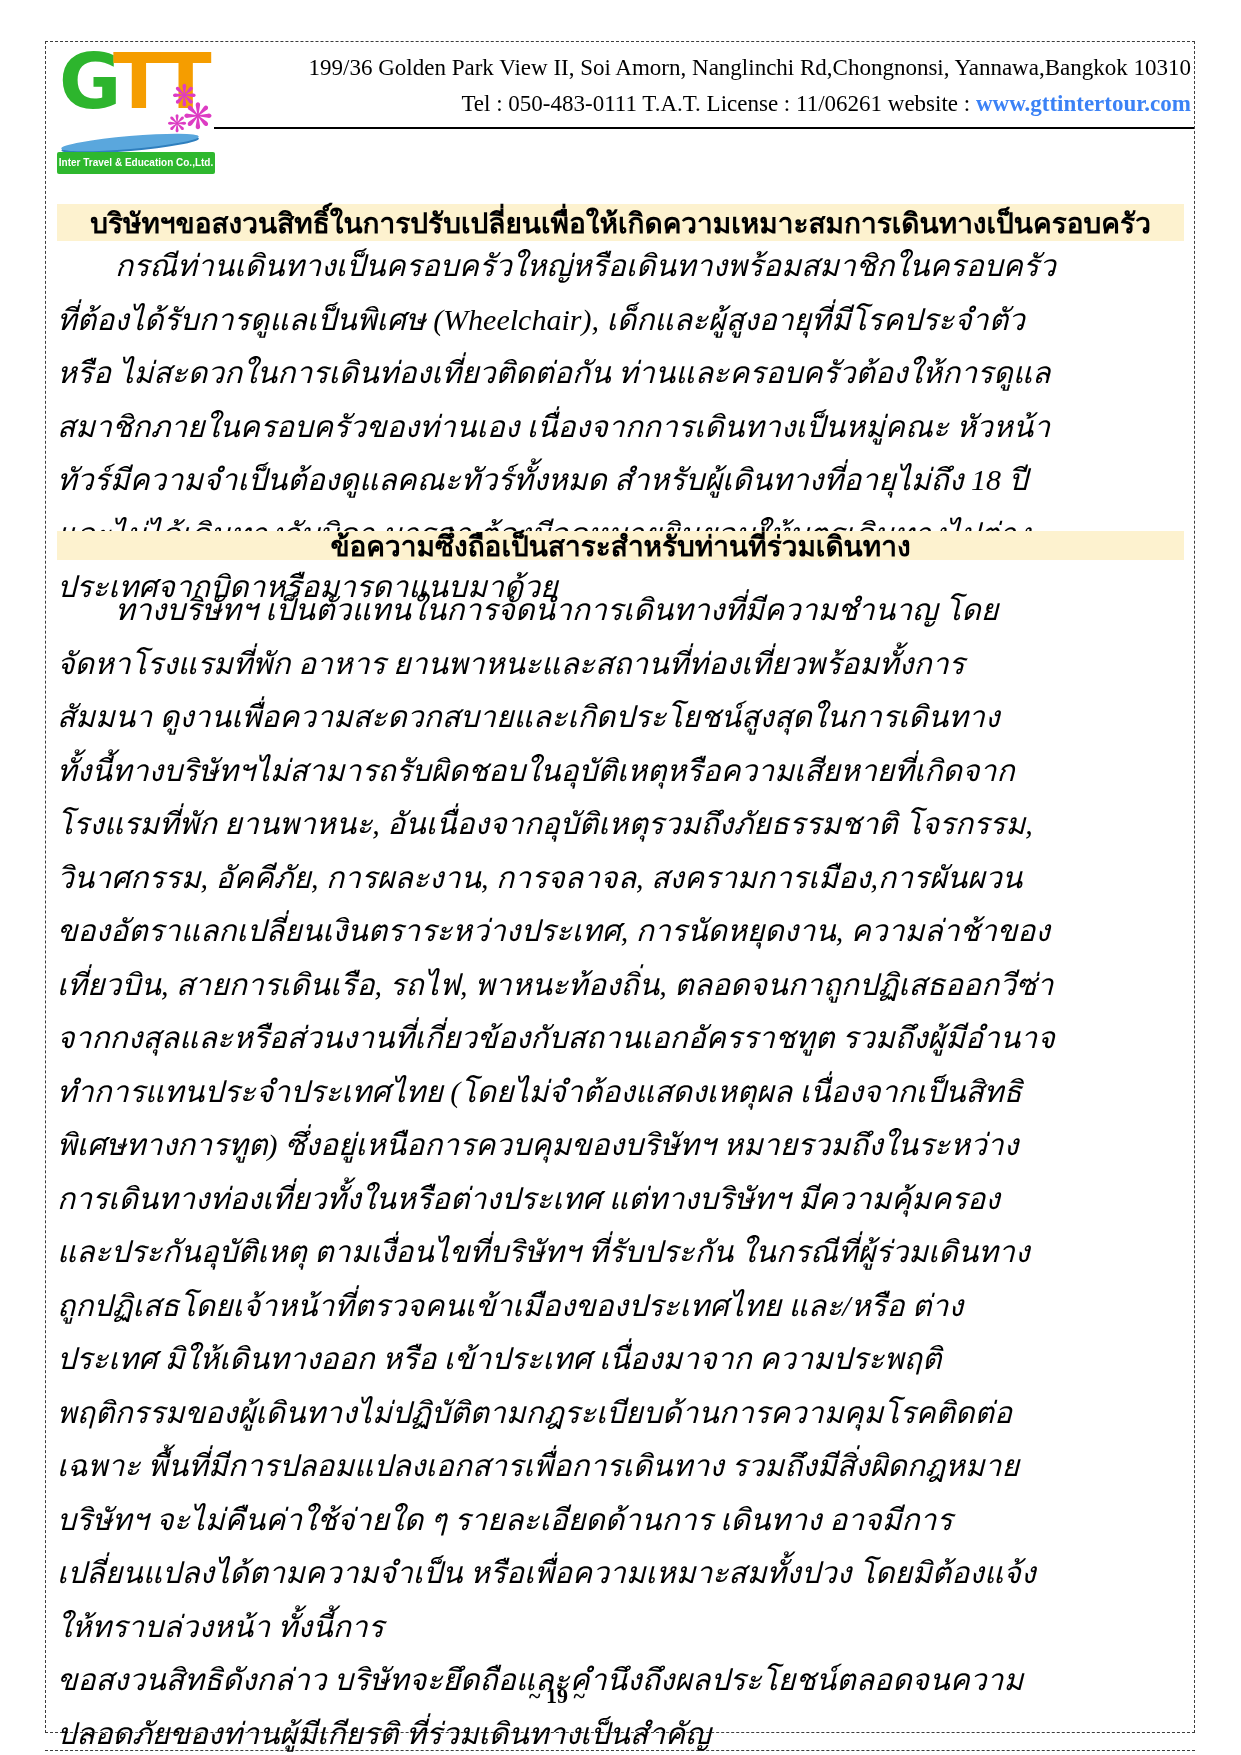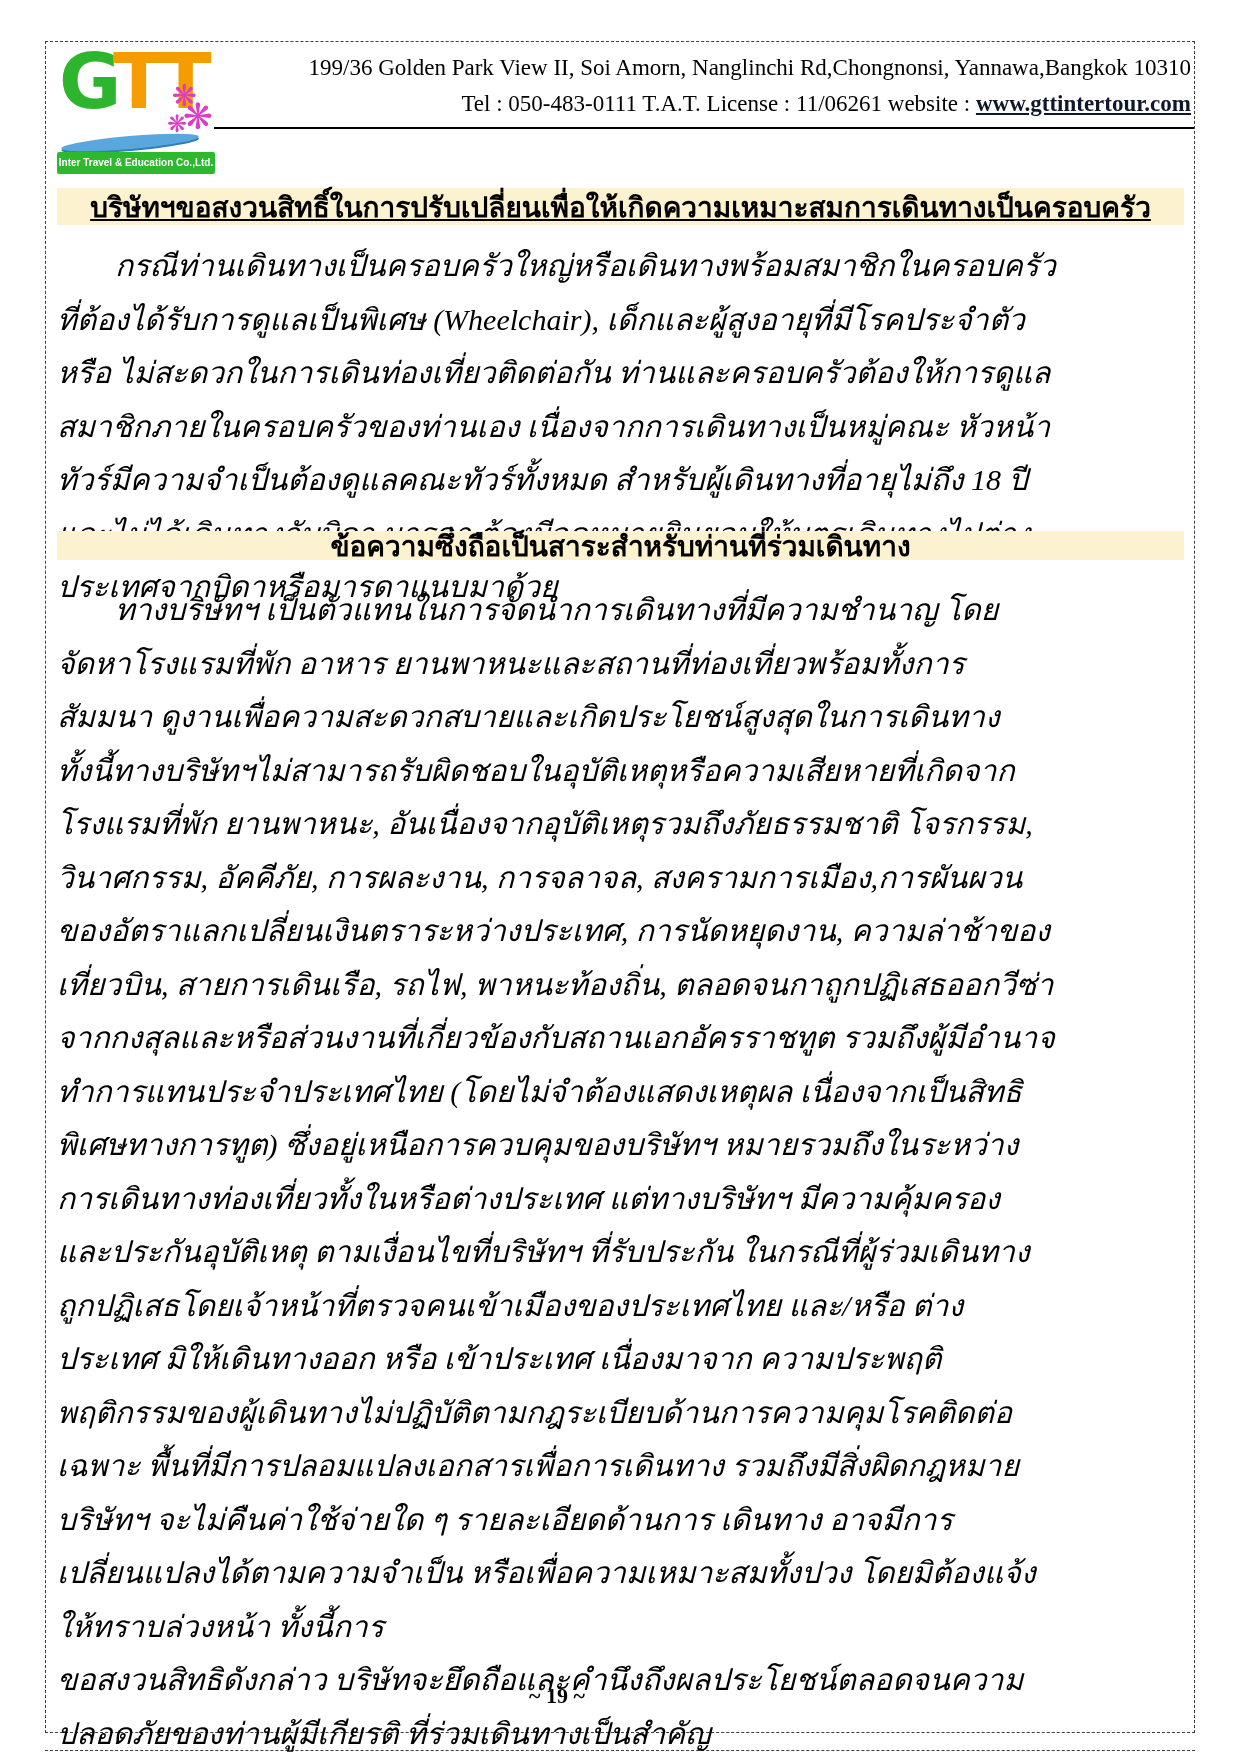--- a/index.html
+++ b/index.html
@@ -17,21 +17,21 @@
   }
 
   
   .header-text {
     position:absolute; left:214px; top:52px; width:980px; height:77px;
     text-align:right; box-sizing:border-box; padding-right:3px;
     border-bottom:2.5px solid #000;
   }
   .address-line { font-size:23px; line-height:31px; white-space:nowrap; }
   .tel-line { font-size:23px; line-height:31px; margin-top:5px; white-space:nowrap; }
-  .weblink { color:#0f172a; font-weight:bold; text-decoration:underline; cursor:pointer; }
+  .weblink { color:#3b82f6; font-weight:bold; cursor:pointer; }
 
   
   .logo { position:absolute; left:57px; top:48px; width:158px; height:118px; }
   .logo-letters {
     position:absolute; left:2px; top:-4px; line-height:1; font-weight:bold;
     font-size:76px; font-family:"DejaVu Sans","Liberation Sans",sans-serif; letter-spacing:-7px;
   }
   .logo-g  { color:#2db52d; }
   .logo-tt { color:#f59d00; }
   .flower { position:absolute; color:#dd3cc3; font-family:"DejaVu Sans",sans-serif; }
@@ -49,21 +49,21 @@
     font-family:"Liberation Sans","DejaVu Sans",sans-serif; font-weight:bold; font-size:10px;
     white-space:nowrap; border-radius:2px;
   }
 
   
   .sec-bar {
     position:absolute; left:57px; width:1127px; background:#fdf2cf;
     display:flex; align-items:center; justify-content:center;
     font-weight:bold; font-size:28px; text-align:center;
   }
-  .sec-bar.s1 { top:188px; height:37px;text-decoration:underline; }
+  .sec-bar.s1 { top:204px; height:37px; }
   .sec-bar.s2 { top:531px; height:29px; }
 
   
   .body-text {
     position:absolute; left:57px; width:1000px;
     font-style:italic; font-size:30px; line-height:53.5px; text-align:left;
   }
   .body-text p { margin:0; }
   .body-text p.indent { text-indent:58px; }
   .para1 { top:239px; }

